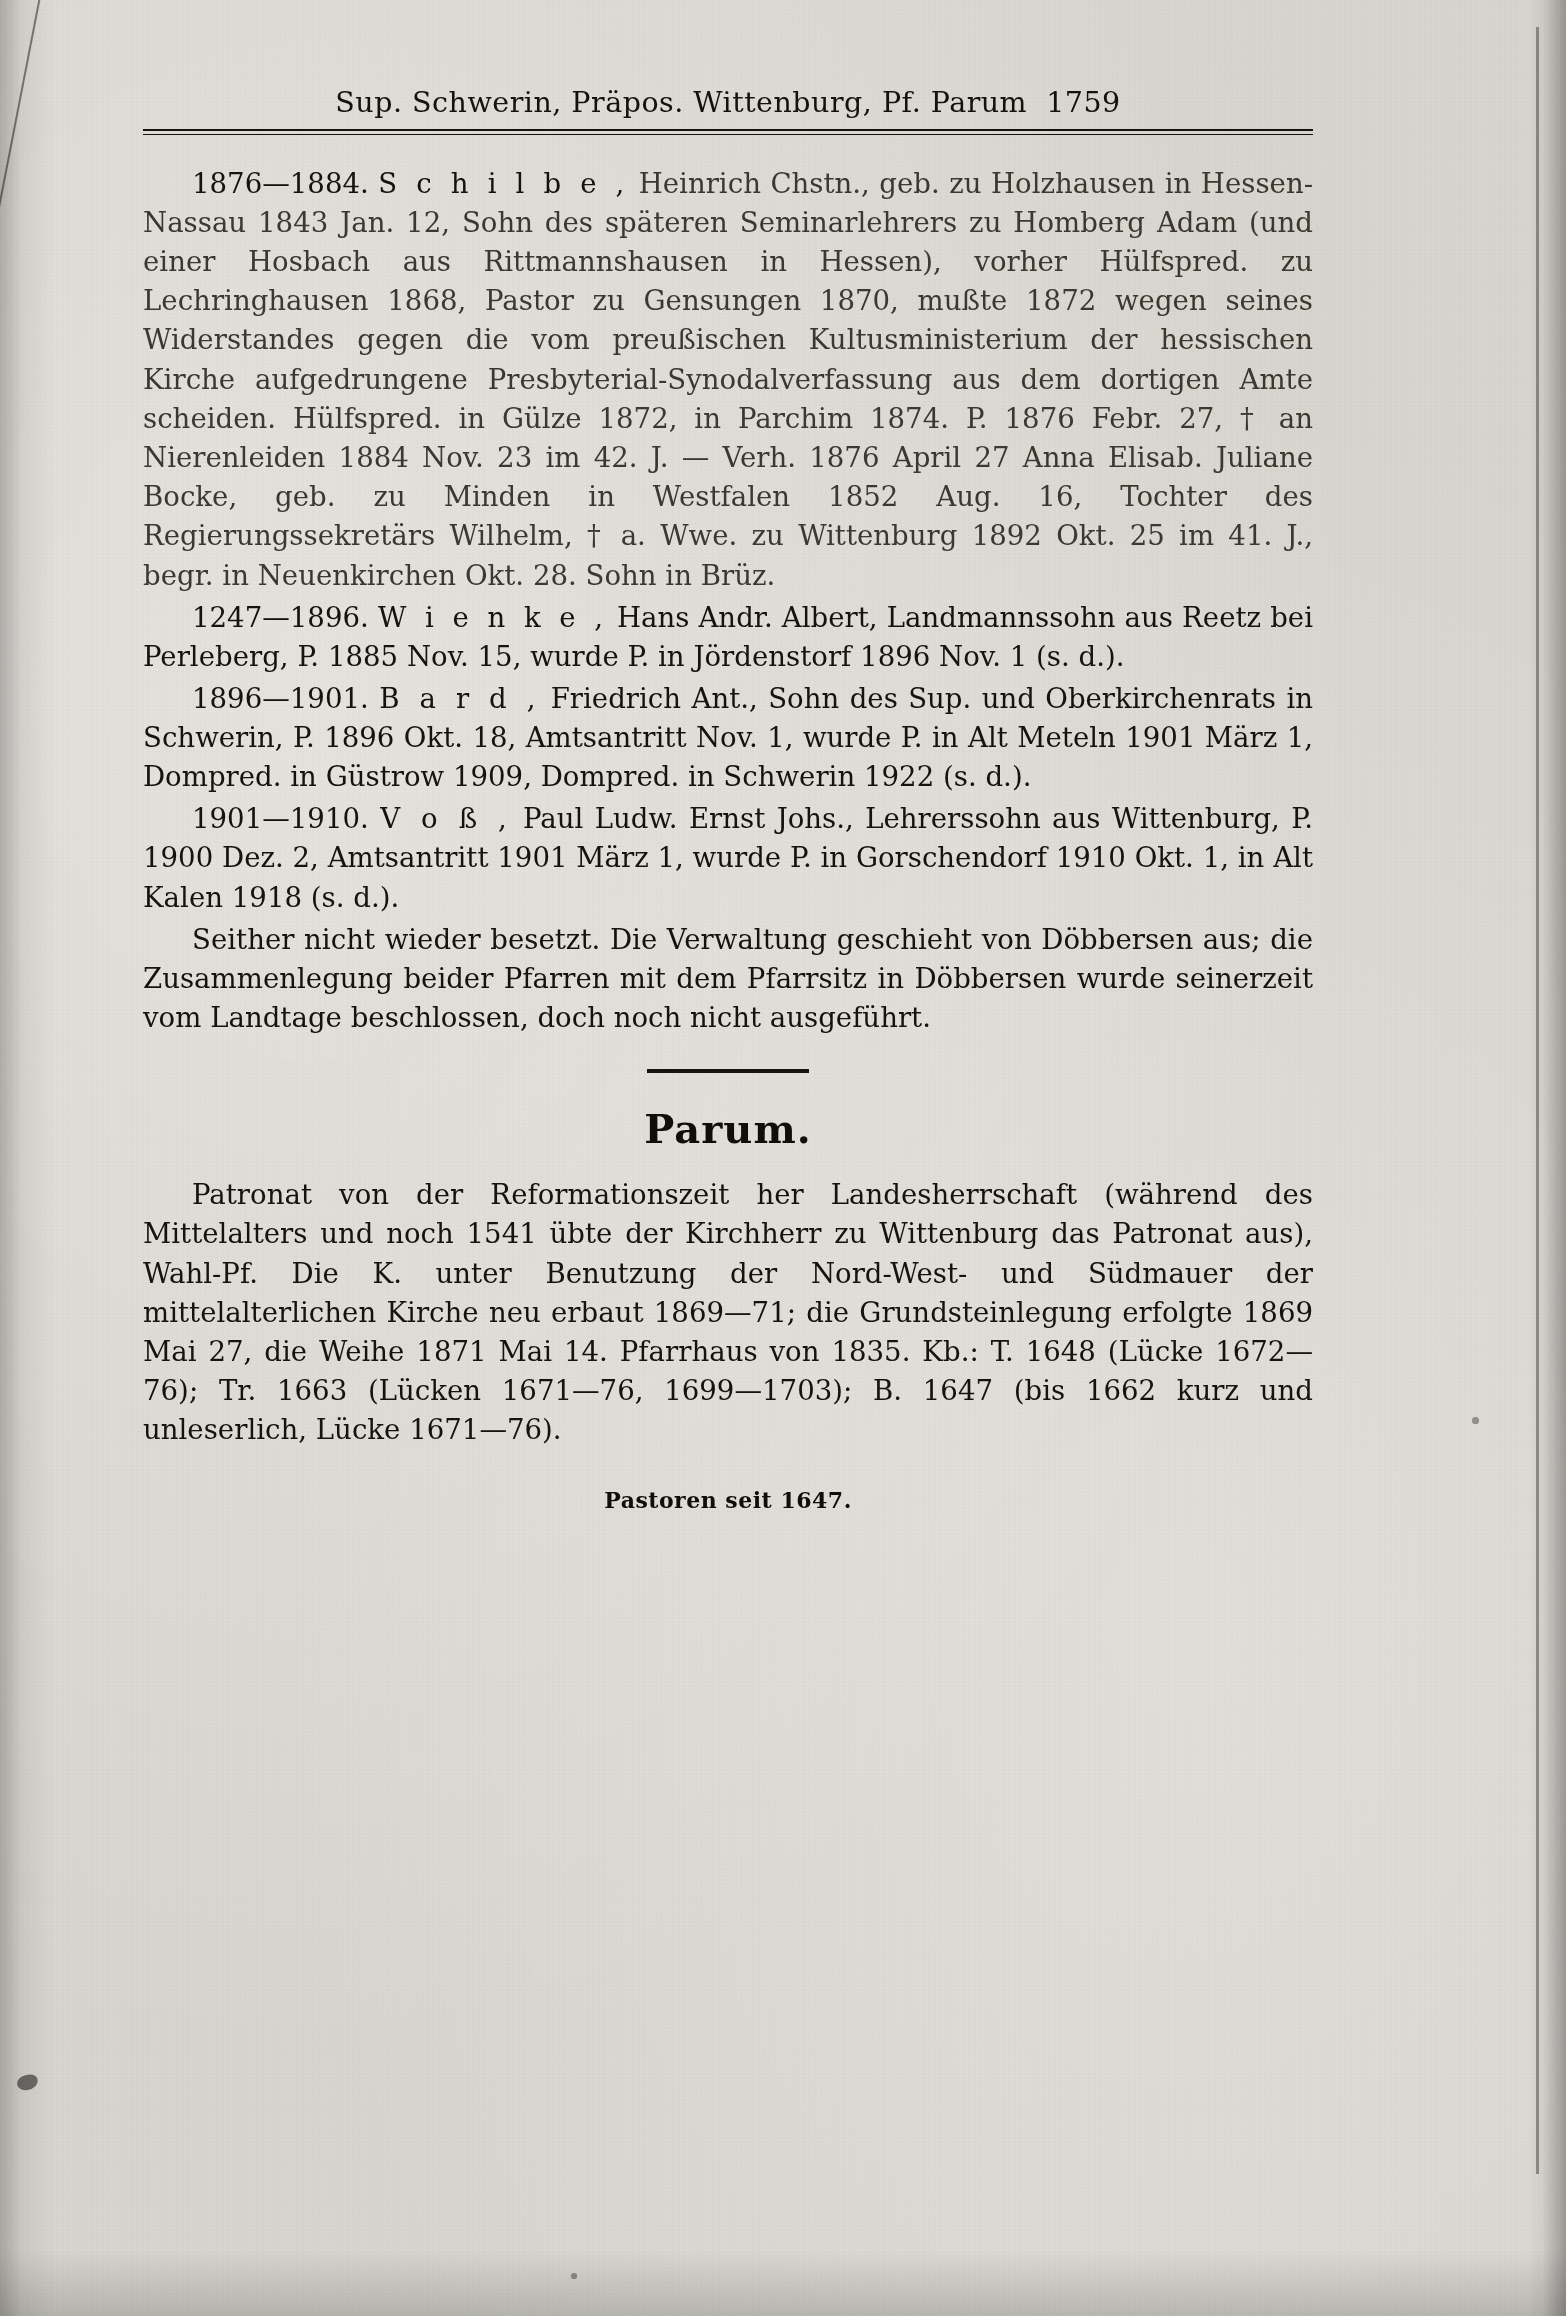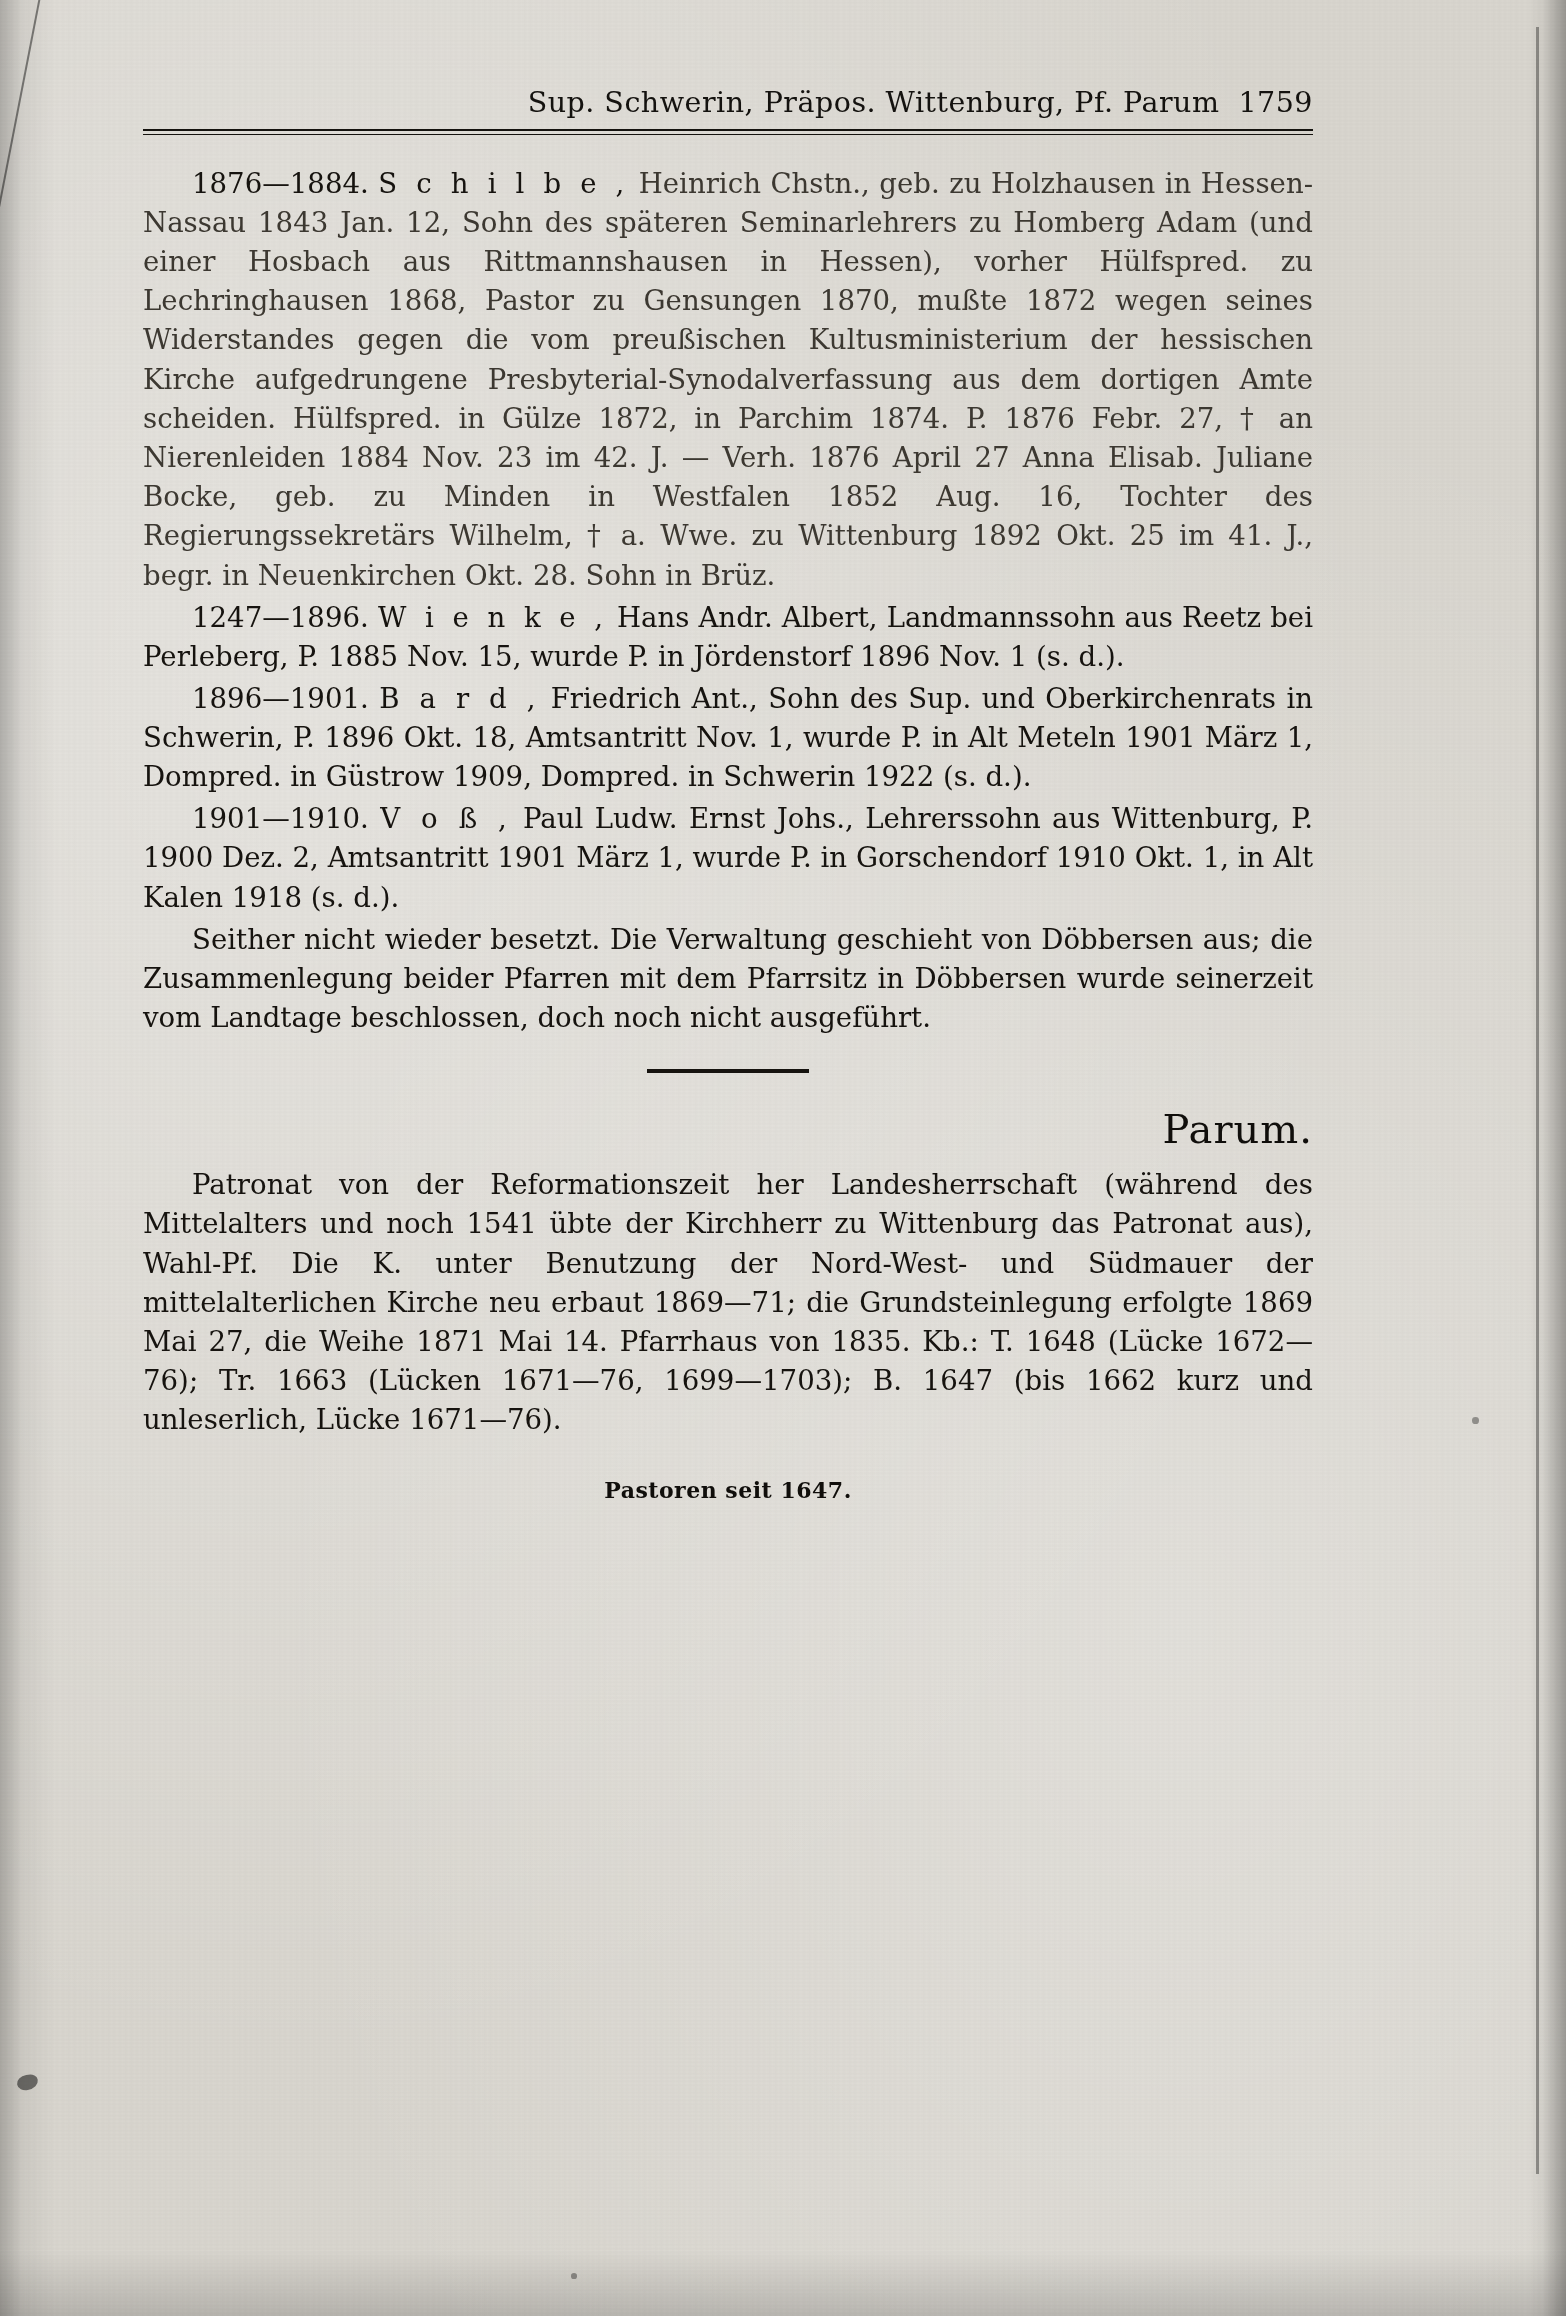--- a/index.html
+++ b/index.html
@@ -78,21 +78,21 @@
   .content {
     position: absolute;
     left: 143px;
     top: 86px;
     width: 1170px;
   }
 
   .runhead {
     display: flex;
     align-items: baseline;
-    justify-content: flex-end;
+    justify-content: center;
     font-size: 28.5px;
     letter-spacing: 0.5px;
     color: #14120f;
   }
   .runhead .rh-title {
     font-weight: 400;
   }
   .runhead .rh-page {
     font-family: "DejaVu Serif", serif;
     font-size: 28.5px;
@@ -122,24 +122,24 @@
   .faint { color: #3c3831; }
 
   .divider {
     width: 162px;
     height: 3.8px;
     background: #16130f;
     margin: 32px auto 28.5px auto;
   }
 
   h2.section-title {
-    text-align: right;
+    text-align: center;
     font-size: 40px;
-    margin: 0 0 7px 0;
-    font-weight: 400;
+    margin: 0 0 17px 0;
+    font-weight: 700;
     letter-spacing: 1px;
     color: #100e0b;
   }
 
   h3.sub-title {
     text-align: center;
     font-size: 22px;
     margin: 36px 0 7.6px 0;
     font-weight: 700;
     letter-spacing: 0.5px;

